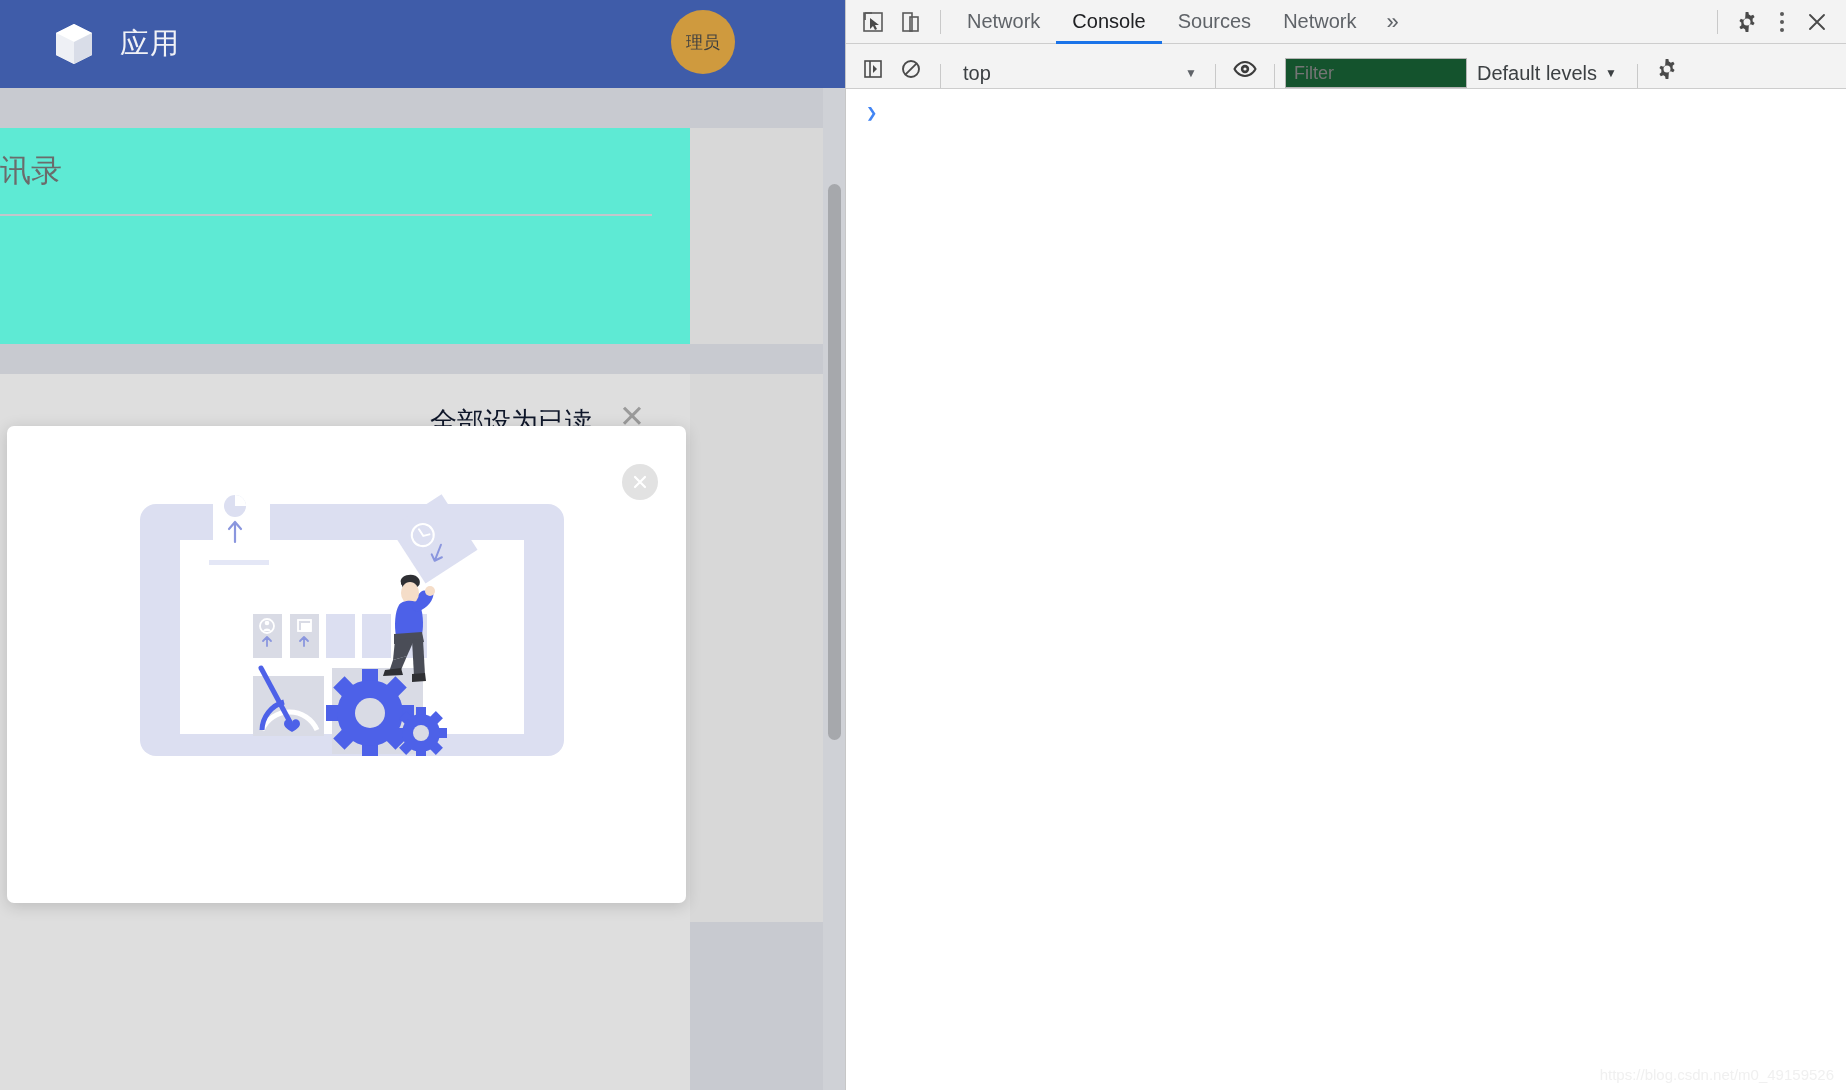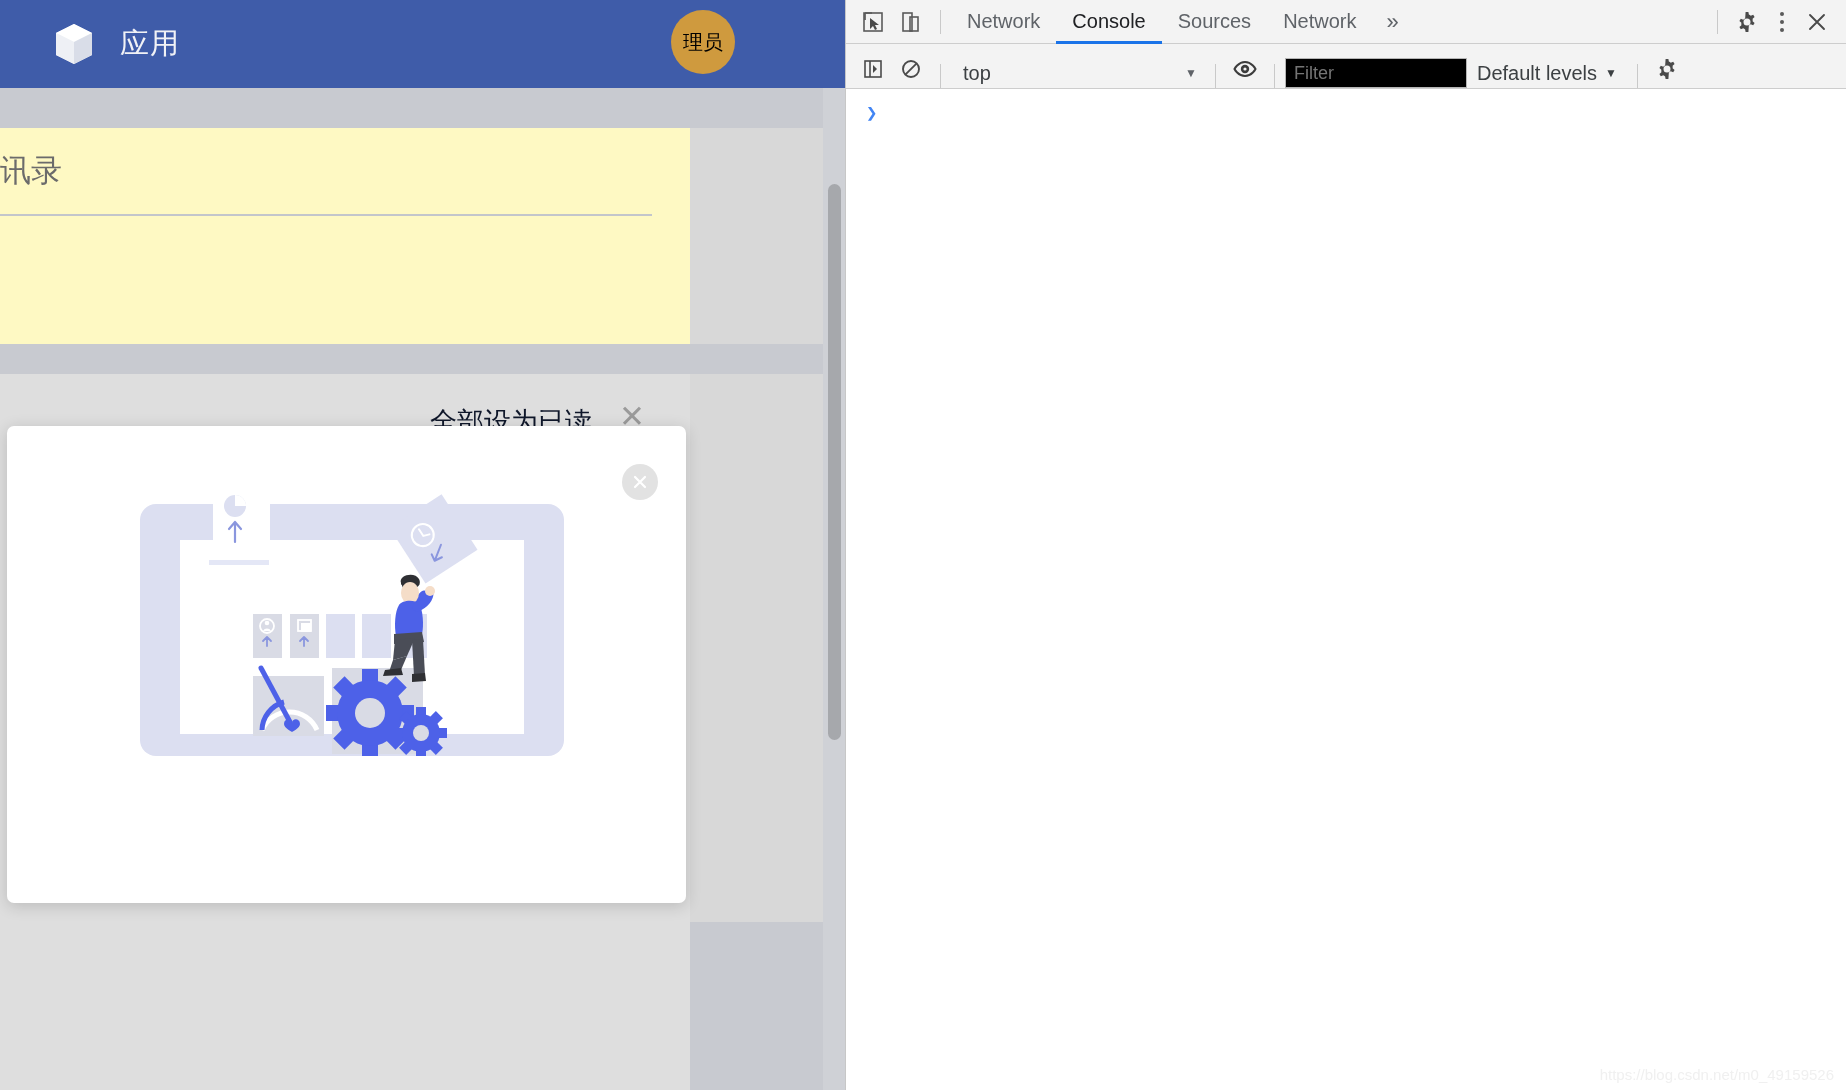--- a/index.html
+++ b/index.html
@@ -34,36 +34,36 @@
     margin-left: 28px;
     color: #f1f2f6;
     font-size: 29px;
     letter-spacing: 1px;
   }
   .avatar {
     position: absolute; right: 110px; top: 10px;
     width: 64px; height: 64px;
     border-radius: 50%;
     background: #cf9a3e;
-    color: #000000;
-    font-size: 20px;
+    color: #404040;
+    font-size: 17px;
     display: flex; align-items: center; justify-content: center;
     letter-spacing: 0px;
   }
 
   
   .band-top {
     position: absolute; left: 0; top: 88px;
     width: 845px; height: 40px;
     background: #c8cad0;
   }
   .card-a {
     position: absolute; left: 0; top: 128px;
     width: 690px; height: 216px;
-    background: #fef9c3;
+    background: #5eead4;
   }
   .card-a-title {
     position: absolute; left: 0; top: 22px;
     font-size: 31px; color: #6b6b6b;
     padding-left: 0px;
   }
   .card-a-rule {
     position: absolute; left: 0; top: 86px;
     width: 652px; height: 2px;
     background: #c3c6cb;
@@ -203,21 +203,21 @@
     display: flex; align-items: center;
     width: 250px; height: 30px;
     padding: 0 8px;
     font-size: 20px; color: #3c4043;
     margin-left: 4px;
   }
   .ctx-caret { margin-left: auto; font-size: 12px; color: #5f6368; }
   .filter-input {
     width: 182px; height: 30px;
     border: 1px solid #b5b5b5;
-    background: #000000;
+    background: #14532d;
     font-size: 18px; color: #9aa0a6;
     padding: 0 8px;
     font-family: "Liberation Sans", sans-serif;
     outline: none;
   }
   .levels {
     display: flex; align-items: center;
     font-size: 20px; color: #3c4043;
     padding: 0 10px; height: 30px;
   }

